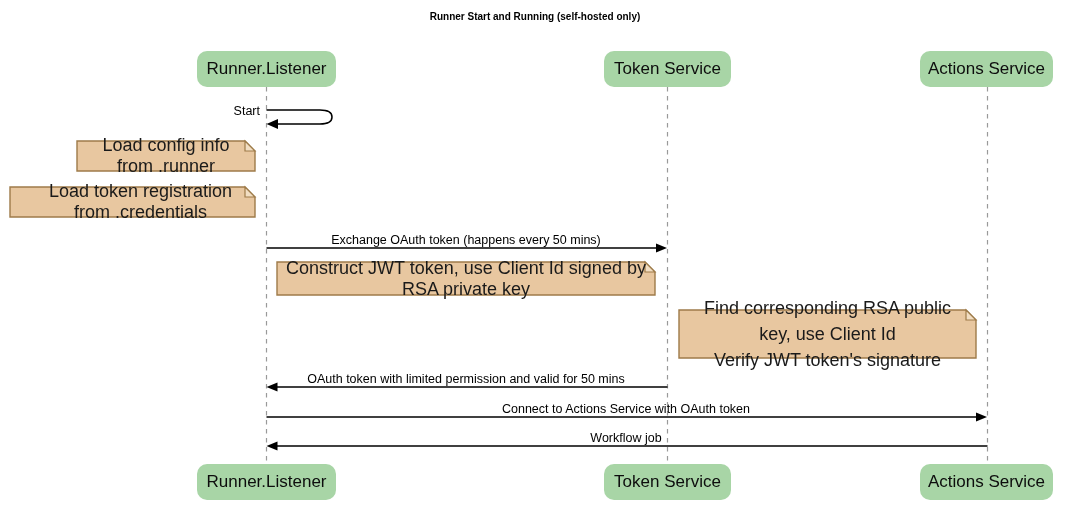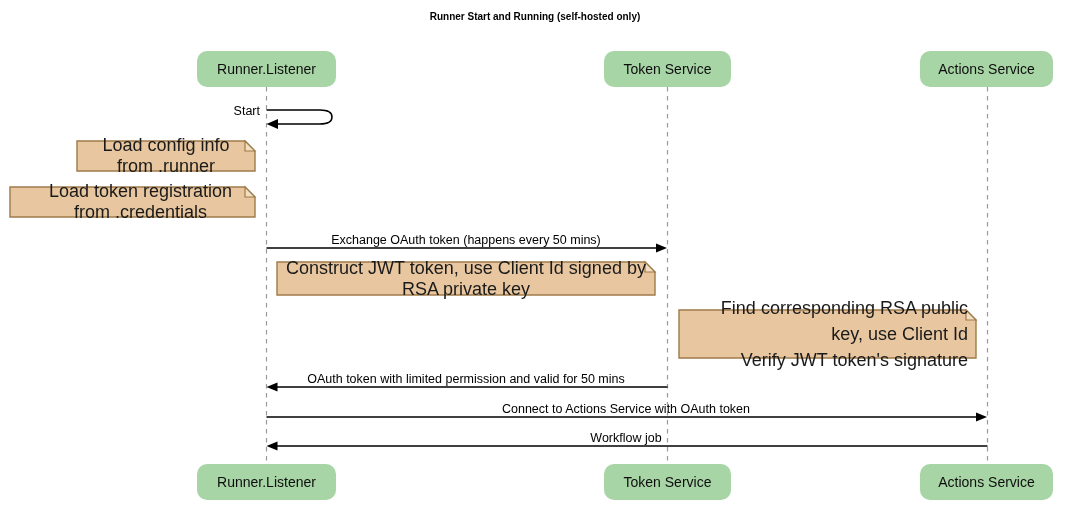--- a/index.html
+++ b/index.html
@@ -27,21 +27,21 @@
     color: #000;
   }
   .participant {
     position: absolute;
     height: 36px;
     background: #A8D5A6;
     border-radius: 10px;
     display: flex;
     align-items: center;
     justify-content: center;
-    font-size: 14px;
+    font-size: 17px;
     color: #0d0d0d;
     box-sizing: border-box;
   }
   .p-runner  { left: 197px; width: 139px; }
   .p-token   { left: 604px; width: 127px; }
   .p-actions { left: 920px; width: 133px; }
   .row-top    { top: 51px; }
   .row-bottom { top: 464px; }
   .msg-label {
     position: absolute;
@@ -66,21 +66,21 @@
     align-items: center;
     justify-content: center;
     font-size: 18px;
     color: #1a1a1a;
     box-sizing: border-box;
     padding: 2px 8px;
     text-align: center;
   }
   .note-text.left {
     justify-content: flex-start;
-    text-align: right;
+    text-align: center;
     white-space: pre-line;
     line-height: 1.45;
   }
   .n1 { left: 77px;  top: 141px; width: 178px; height: 30px; }
   .n2 { left: 10px;  top: 187px; width: 245px; height: 30px; padding-left: 24px; }
   .n3 { left: 277px; top: 262px; width: 378px; height: 33px; border-radius: 15px; }
   .n4 { left: 679px; top: 310px; width: 297px; height: 48px; }
   .m1 { left: 291px; top: 233px; width: 350px; }
   .m2 { left: 291px; top: 372px; width: 350px; }
   .m3 { left: 451px; top: 402px; width: 350px; }

